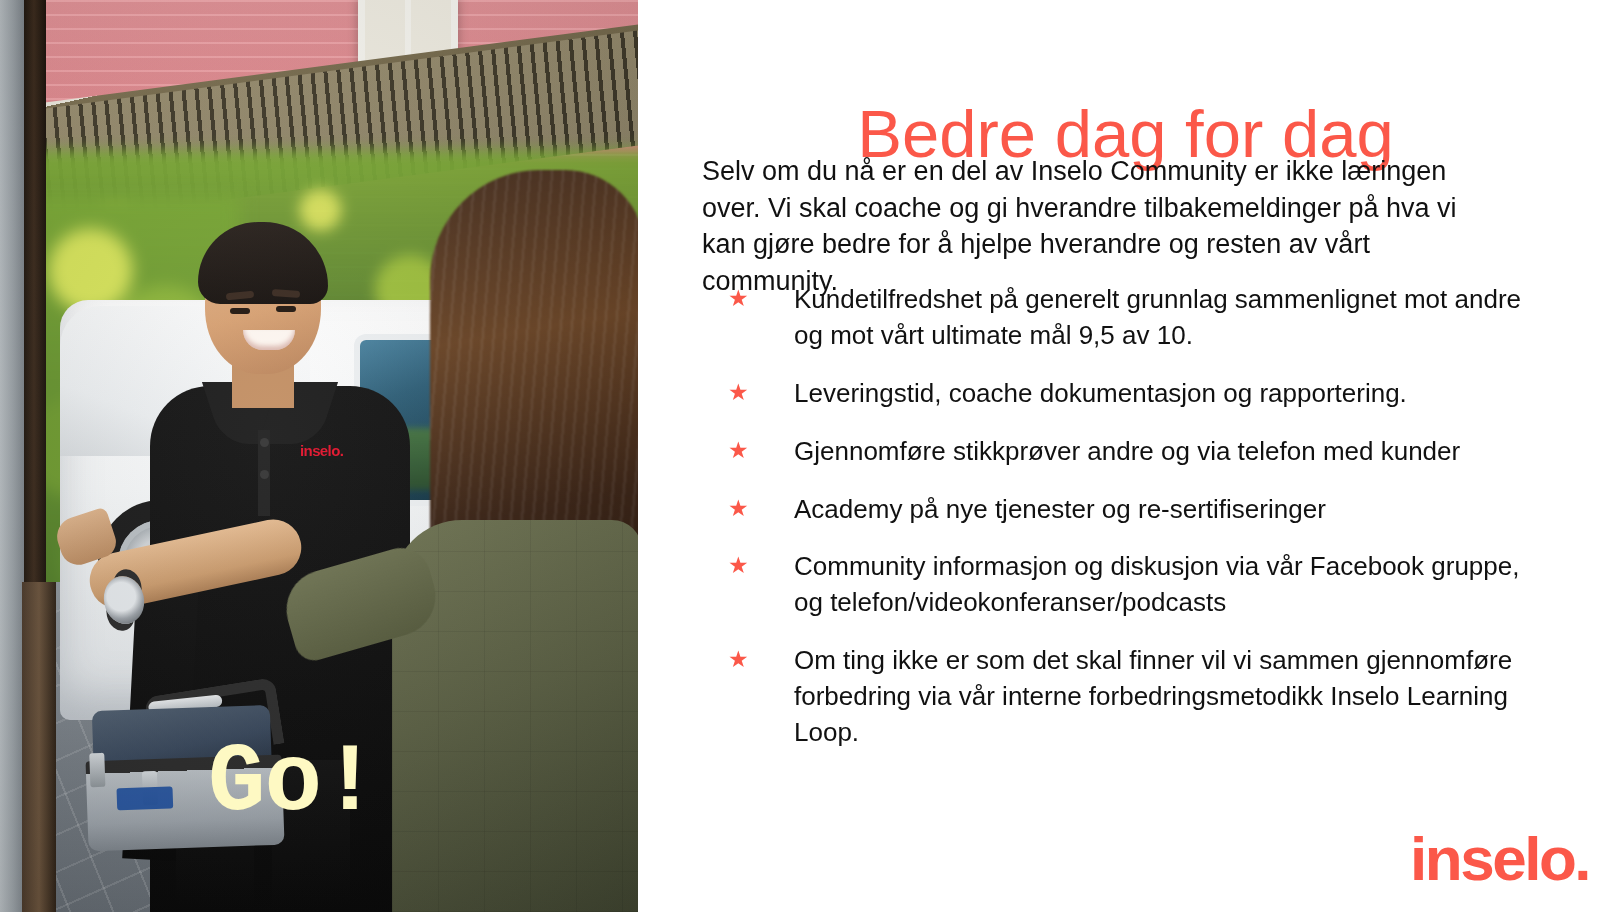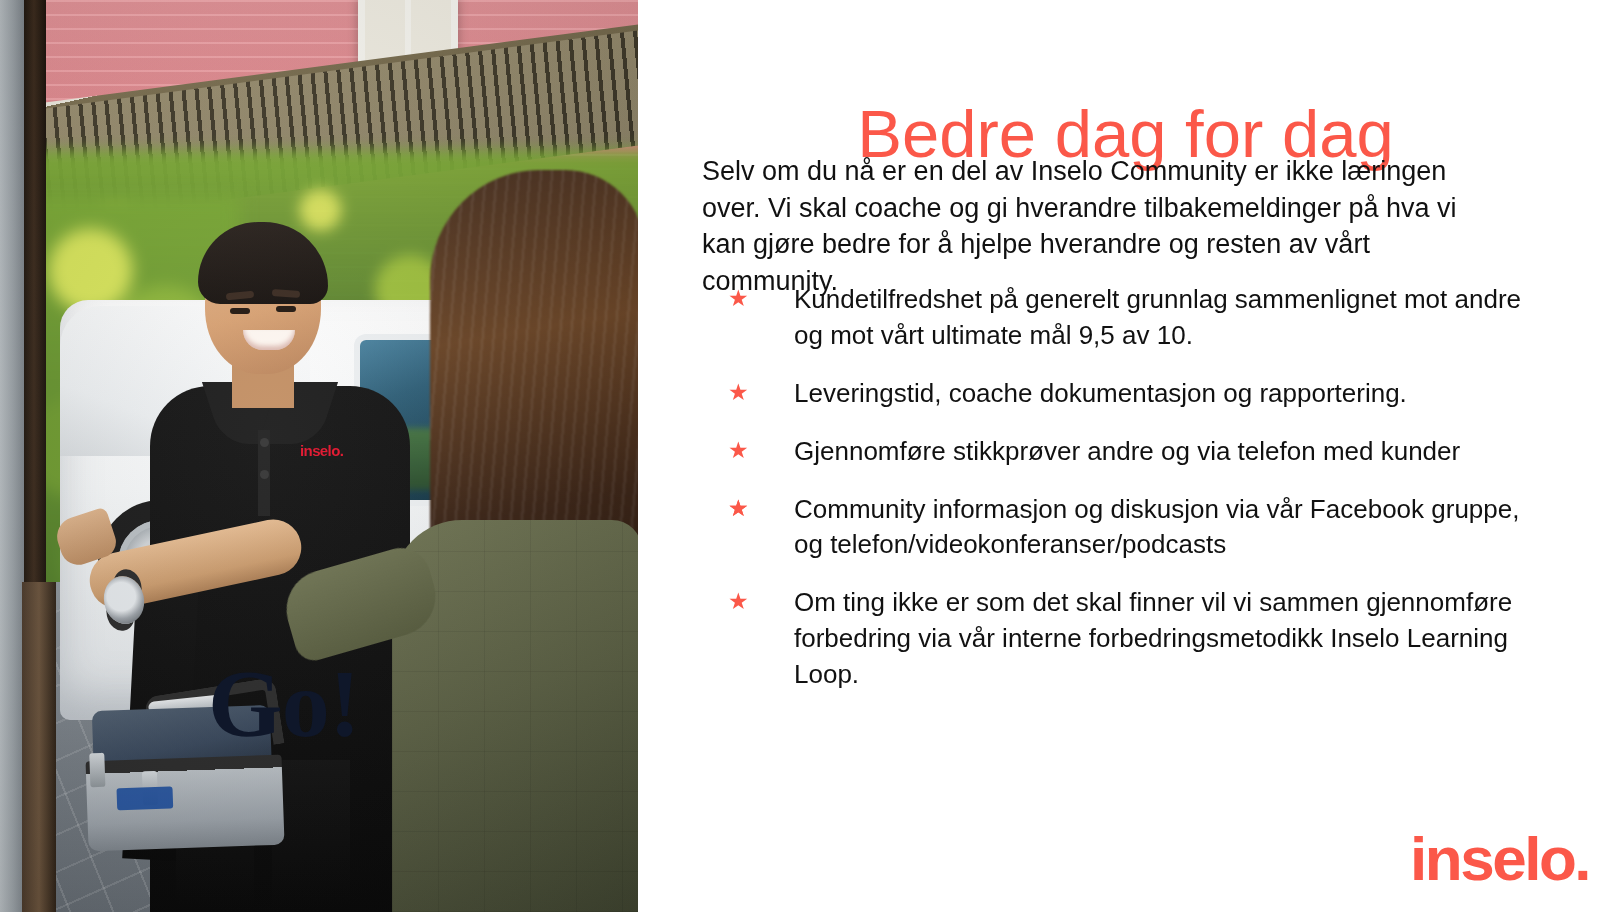--- a/index.html
+++ b/index.html
@@ -341,25 +341,25 @@
 
   .ph-overlay {
     position: absolute; inset: 0;
     background: radial-gradient(ellipse at 42% 48%, rgba(255,255,255,.05) 0%, rgba(0,0,0,.10) 100%);
     pointer-events: none;
   }
 
   .go-text {
     position: absolute;
     left: 208px;
-    top: 656px;
-    font-family: Liberation Serif, serif;
+    top: 736px;
+    font-family: Liberation Mono, monospace;
     font-size: 96px;
     font-weight: 700;
-    color: #0f172a;
+    color: #fef9c3;
     letter-spacing: -1px;
     line-height: 1;
   }
 
   
   .content {
     position: absolute;
     left: 638px; top: 0;
     width: 975px; height: 912px;
     background: #ffffff;
@@ -502,20 +502,21 @@
       <li class="bullet">
         <span class="bullet-star">★</span>
         <span>Leveringstid, coache dokumentasjon og rapportering.</span>
       </li>
       <li class="bullet">
         <span class="bullet-star">★</span>
         <span>Gjennomføre stikkprøver andre og via telefon med kunder</span>
       </li>
       <li class="bullet">
         <span class="bullet-star">★</span>
+        <span>Academy på nye tjenester og re-sertifiseringer</span>
       </li>
       <li class="bullet">
         <span class="bullet-star">★</span>
         <span>Community informasjon og diskusjon via vår Facebook gruppe, og telefon/videokonferanser/podcasts</span>
       </li>
       <li class="bullet">
         <span class="bullet-star">★</span>
         <span>Om ting ikke er som det skal finner vil vi sammen gjennomføre forbedring via vår interne forbedringsmetodikk Inselo Learning Loop.</span>
       </li>
     </ul>

